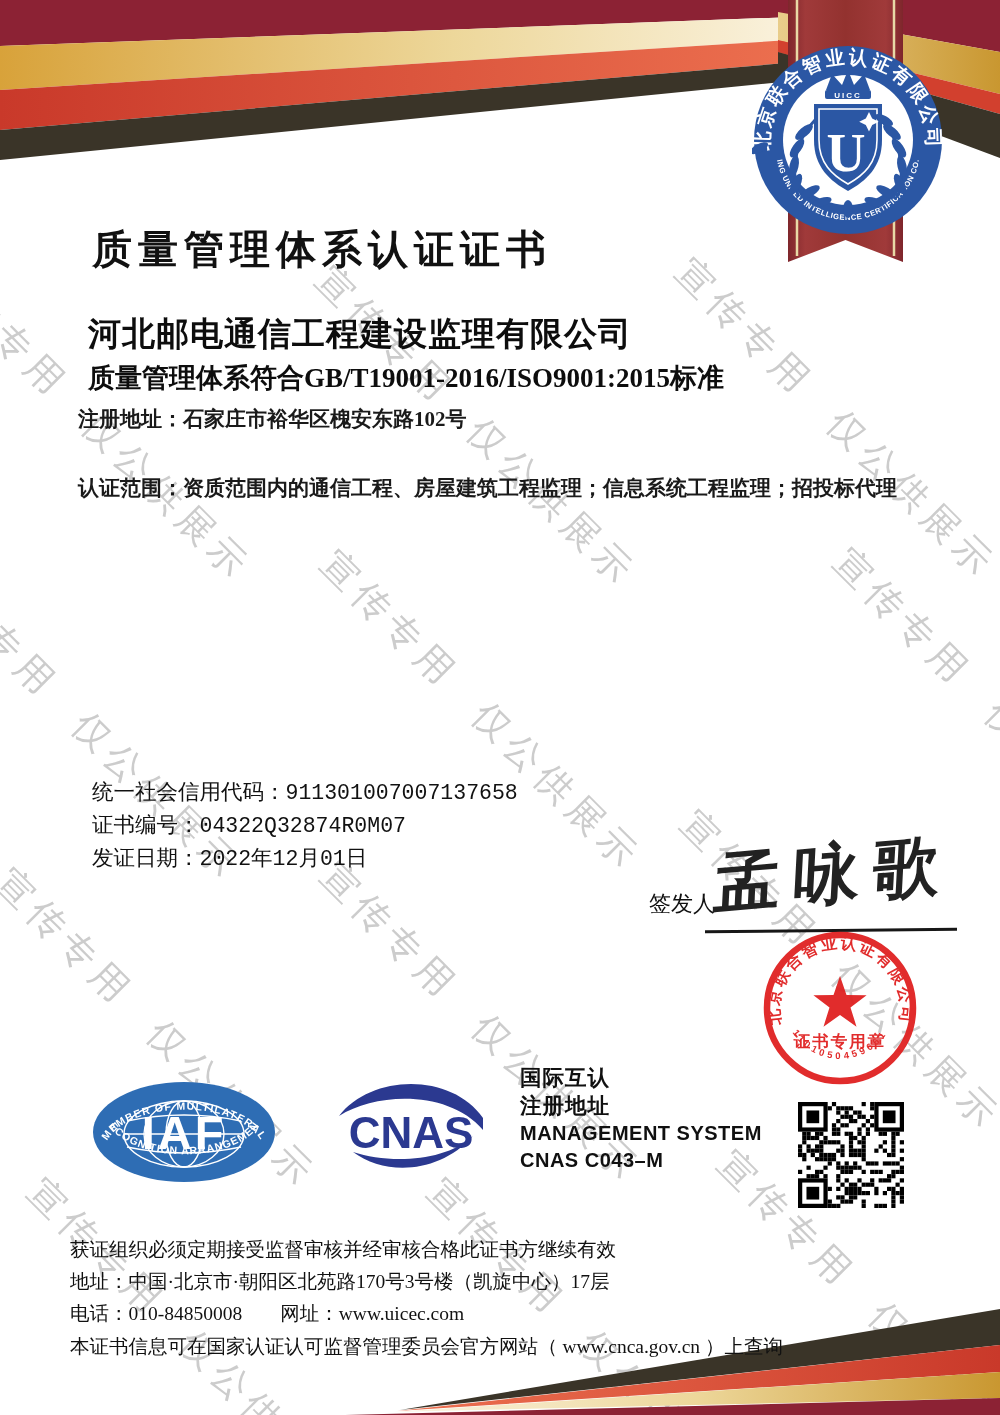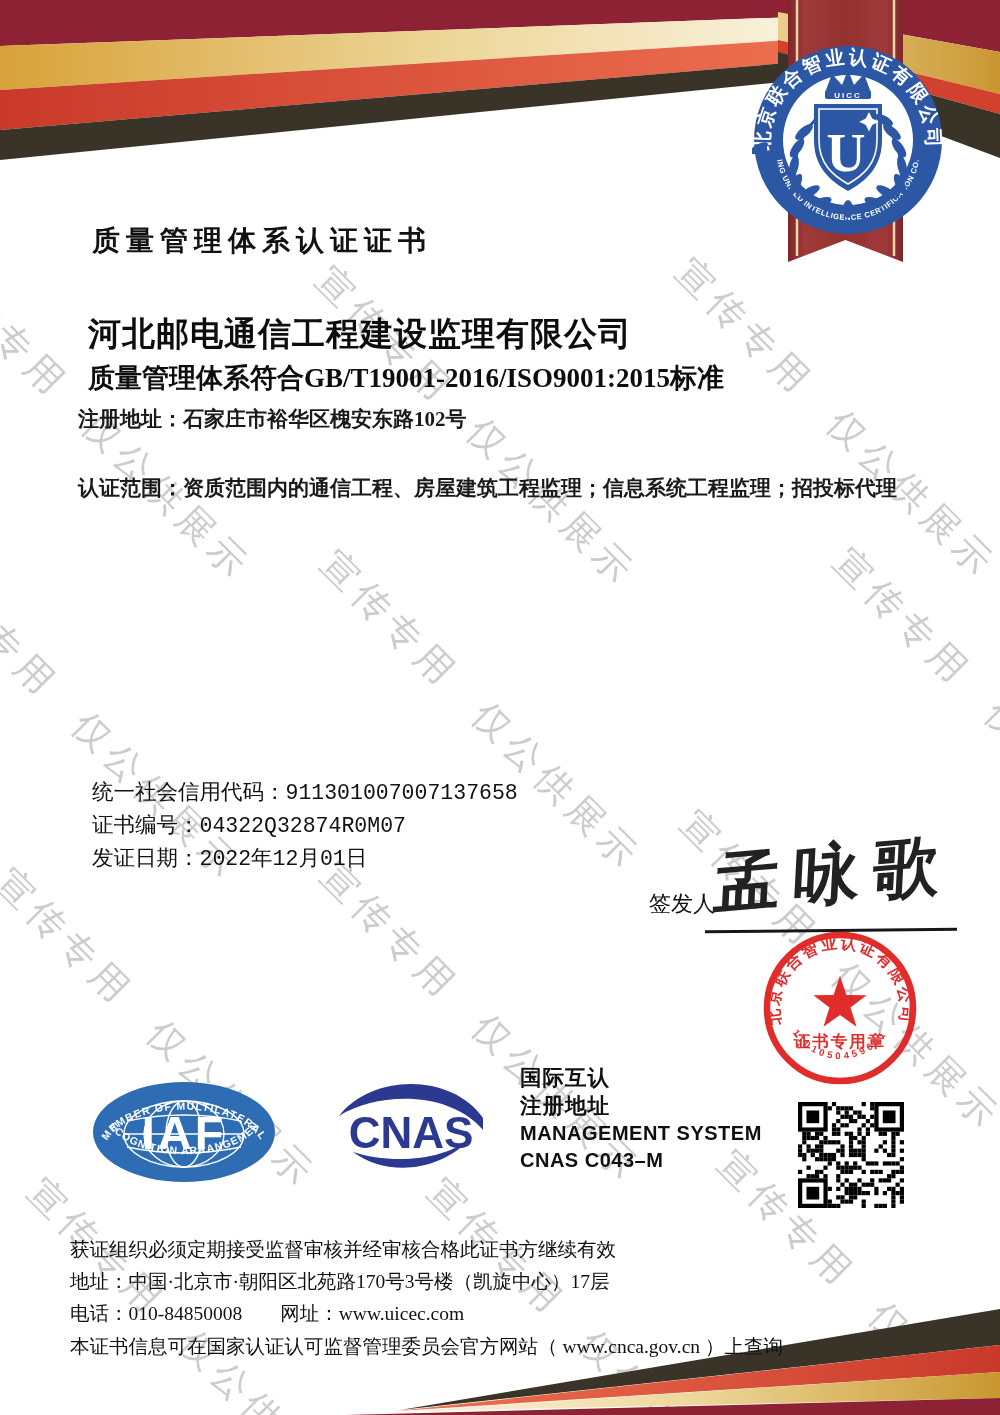--- a/index.html
+++ b/index.html
@@ -15,21 +15,21 @@
   .badge{left:752px;top:44px;z-index:4;}
   .wm-layer{left:0;top:0;width:1000px;height:1415px;z-index:1;pointer-events:none;}
   .wm{
     position:absolute;white-space:nowrap;color:#c7c7c7;
     font-size:37px;letter-spacing:7px;word-spacing:22px;
     transform:rotate(45deg);transform-origin:0 0;opacity:.9;
     font-family:"Liberation Serif","DejaVu Serif",serif;
   }
   
   .z{z-index:3;}
-  .title{left:92px;top:222px;font-size:28px;font-weight:700;letter-spacing:6px;color:#111;}
+  .title{left:92px;top:222px;font-size:40px;font-weight:700;letter-spacing:6px;color:#111;}
   .company{left:88px;top:312px;font-size:33px;font-weight:700;letter-spacing:1px;color:#0d0d0d;}
   .standard{left:88px;top:360px;font-size:27px;font-weight:700;color:#0d0d0d;}
   .fieldrow{left:78px;font-size:21px;color:#1a1a1a;font-weight:bold;}
   .details{left:92px;top:777px;font-size:21.5px;line-height:33px;color:#111;font-family:Liberation Mono, monospace;}
   .sig-label{left:632px;top:889px;font-size:22px;color:#111;margin-left:17px;}
   .sig-name{
     left:714px;top:840px;font-size:66px;font-weight:700;color:#222;
     letter-spacing:14px;transform:rotate(-5deg) skewX(-8deg);transform-origin:0 50%;
   }
   .sig-line{left:705px;top:929px;width:252px;height:3px;background:#171717;transform:rotate(-0.6deg);}

